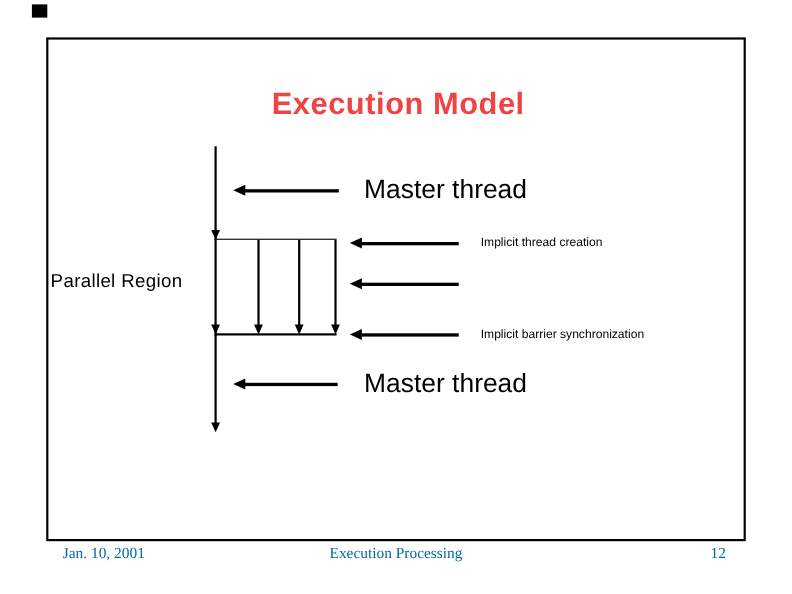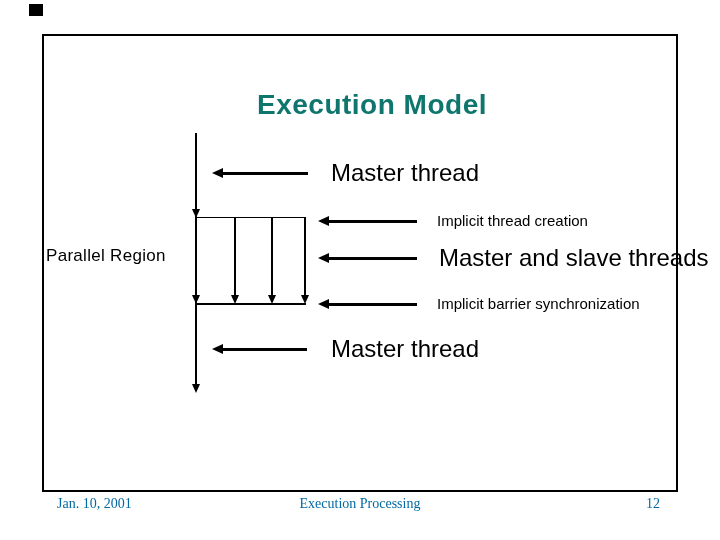--- a/index.html
+++ b/index.html
@@ -7,37 +7,37 @@
     position: relative; width: 720px; height: 540px;
     background: #ffffff; overflow: hidden; color: #000000;
     font-family: "Liberation Sans", sans-serif;
   }
   .corner-mark { position: absolute; left: 29px; top: 4px; width: 14px; height: 12px; background: #000; }
   .slide-frame {
     position: absolute; left: 42px; top: 34px; width: 636px; height: 458px;
     border: 2px solid #000; box-sizing: border-box; background: #fff;
   }
   .title {
-    position: absolute; left: 42px; top: 76px; width: 636px; margin: 12px;
+    position: absolute; left: 42px; top: 76px; width: 636px; margin: 2px;
     text-align: center; font-size: 28px; font-weight: bold; line-height: 34px;
-    letter-spacing: 0.5px; color: #0f766e;
+    letter-spacing: 0.5px; color: #ef4444;
   }
   .vline, .hline, .shaft { position: absolute; background: #000; }
   .shaft { height: 3px; }
   .head-down {
     position: absolute; width: 0; height: 0;
     border-left: 4px solid transparent; border-right: 4px solid transparent;
     border-top: 9px solid #000;
   }
   .head-left {
     position: absolute; width: 0; height: 0;
     border-top: 5px solid transparent; border-bottom: 5px solid transparent;
     border-right: 11px solid #000;
   }
-  .lbl { position: absolute; font-size: 15px; line-height: 18px; white-space: nowrap; color: #000; }
+  .lbl { position: absolute; font-size: 11px; line-height: 18px; white-space: nowrap; color: #000; }
   .lbl.big { font-size: 24px; line-height: 20px; font-weight: normal; }
   .lbl.mid { font-size: 17px; line-height: 20px; letter-spacing: 0.3px; text-align: center; }
   .footer {
     position: absolute; font-family: "Liberation Serif", serif;
     font-size: 14px; line-height: 16px; white-space: nowrap; color: #0369a1;
   }
 </style>
 </head>
 <body>
 
@@ -74,21 +74,20 @@
 
   <div class="head-left" style="left:318px;top:299px"></div>
   <div class="shaft" style="left:327px;top:302.5px;width:90px"></div>
 
   <div class="head-left" style="left:212px;top:344px"></div>
   <div class="shaft" style="left:221px;top:347.5px;width:86px"></div>
 
   <div class="lbl big" style="left:331px;top:163px">Master thread</div>
   <div class="lbl" style="left:437px;top:212px">Implicit thread creation</div>
   <div class="lbl mid" style="left:46px;top:246px">Parallel Region</div>
-  <div class="lbl big" style="left:439px;top:248px">Master and slave threads</div>
   <div class="lbl" style="left:437px;top:295px">Implicit barrier synchronization</div>
   <div class="lbl big" style="left:331px;top:339px">Master thread</div>
 
   <div class="footer" style="left:57px;top:496px">Jan. 10, 2001</div>
   <div class="footer" style="left:0;top:496px;width:720px;text-align:center">Execution Processing</div>
   <div class="footer" style="right:60px;top:496px">12</div>
 
 </div>
 
 </body></html>

